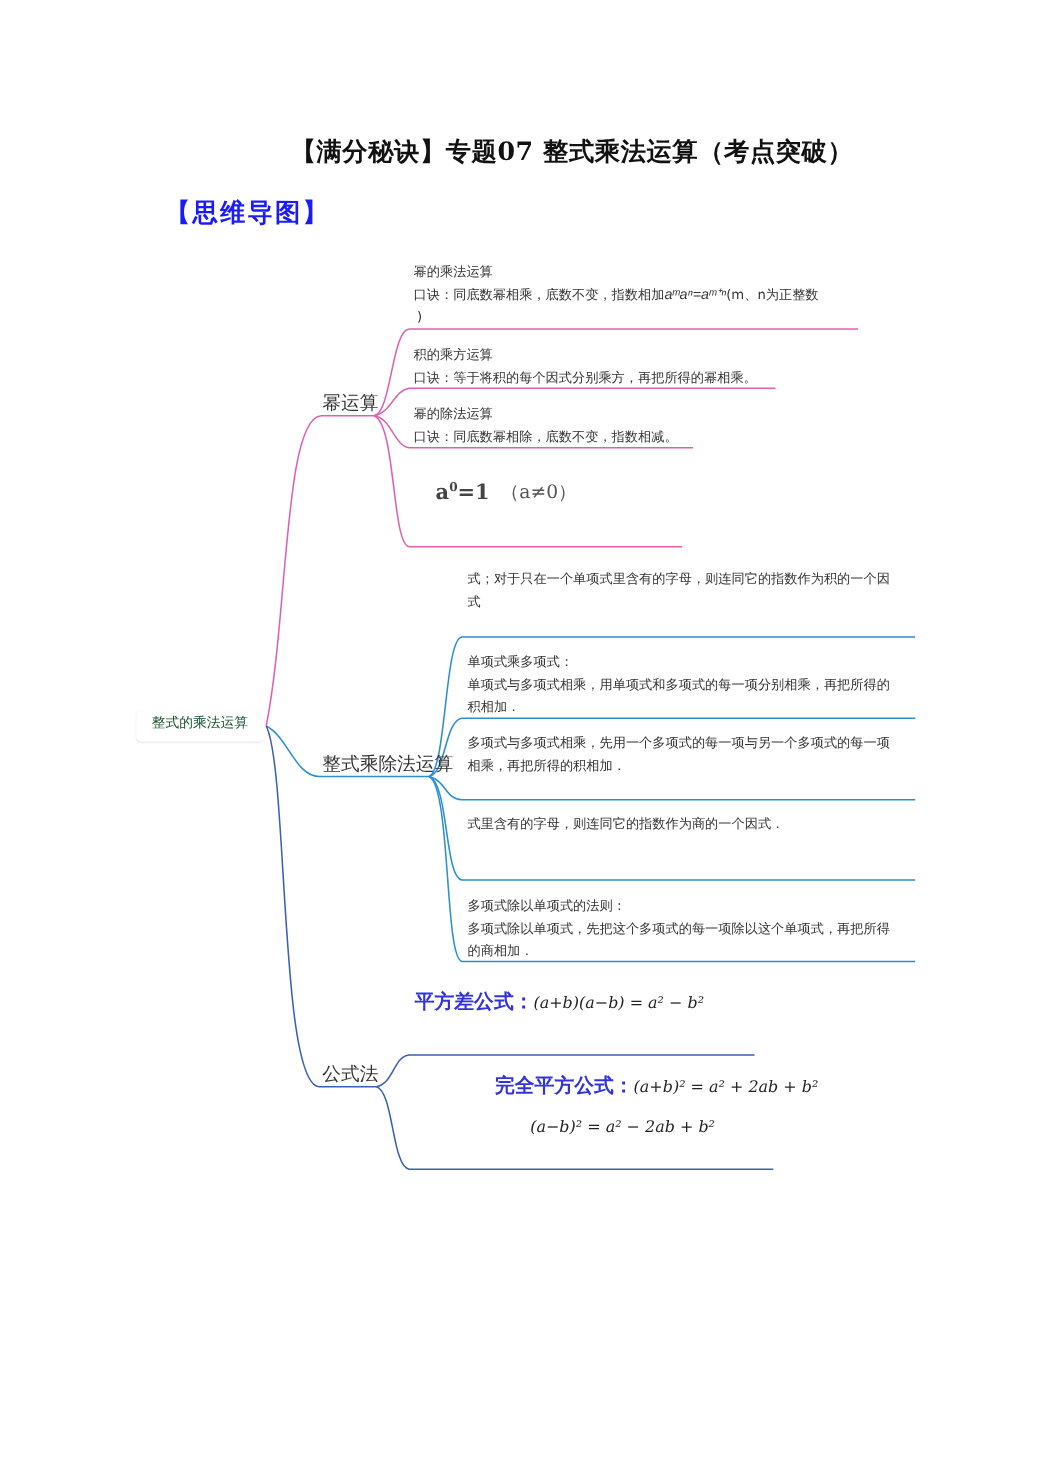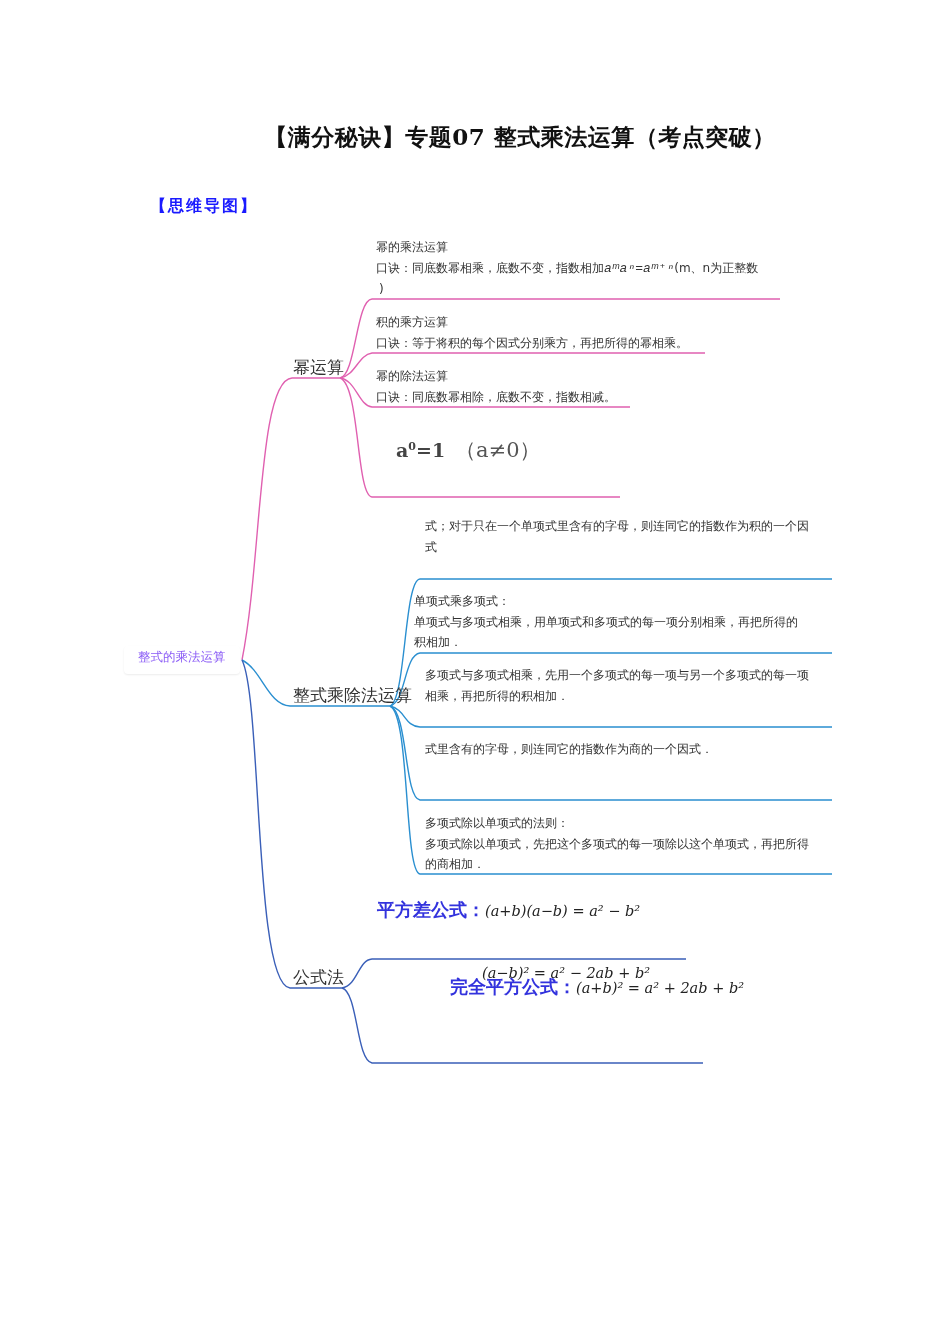--- a/index.html
+++ b/index.html
@@ -1,29 +1,29 @@
 <!DOCTYPE html>
 <html><head>
 <meta charset="utf-8">
 <style>
   html, body { margin:0; padding:0; background:#ffffff; }
   body { width:950px; height:1344px; position:relative; overflow:hidden;
          font-family:"DejaVu Sans", sans-serif; color:#333333; }
   .title { position:absolute; left:0; width:1040px; top:122px; text-align:center;
            font-family:"DejaVu Serif", serif; font-size:23px; font-weight:bold; color:#111; letter-spacing:0.5px; }
-  .section { position:absolute; left:150px; top:196px; font-family:Liberation Mono, monospace;
-             font-size:16px; font-weight:bold; color:#1a1aff; letter-spacing:2px; }
+  .section { position:absolute; left:150px; top:178px; font-family:Liberation Mono, monospace;
+             font-size:23px; font-weight:bold; color:#1a1aff; letter-spacing:2px; }
   svg.lines { position:absolute; left:0; top:0; width:950px; height:1344px; }
   .node { position:absolute; font-size:17px; color:#333; line-height:20.5px; white-space:nowrap; }
   .root { position:absolute; left:124px; top:646px; width:116px; height:28px; border-radius:4px;
-          box-shadow:0 1px 2px rgba(0,0,0,0.08); font-size:12.5px; line-height:22px; padding-left:14px; box-sizing:border-box; color:#8b5cf6; }
+          box-shadow:0 1px 2px rgba(0,0,0,0.08); font-size:12.5px; line-height:22px; padding-left:14px; box-sizing:border-box; color:#14532d; }
   .leaf { position:absolute; font-size:12px; line-height:20.5px; color:#333; }
-  .math { font-family:Liberation Mono, monospace; font-style:italic;text-align:right; }
+  .math { font-family:Liberation Sans, sans-serif; font-style:italic;text-align:right; }
   .bold-a0 { position:absolute; left:396px; top:436px; font-family:"DejaVu Serif", serif; font-size:19px; font-weight:bold; color:#444; }
-  .bold-a0 .cond { font-weight:normal; font-size:21px; color:#555; margin-left:10px; }
+  .bold-a0 .cond { font-weight:normal; font-size:17px; color:#555; margin-left:10px; }
   .formula { position:absolute; font-family:"DejaVu Serif", serif; font-size:14.5px; color:#222; }
   .formula .lbl { font-weight:bold; color:#3333dd; font-size:18px; font-style:normal; }
   .formula i { font-style:italic; }
   sup { font-size:9px; }
 </style>
 </head>
 <body>
 
 <div class="title">【满分秘诀】专题07  整式乘法运算（考点突破）</div>
 <div class="section">【思维导图】</div>
@@ -74,21 +74,21 @@
 <div class="bold-a0">
   <span>a</span><sup style="font-size:11px;">0</sup><span>=1</span><span class="cond">（a≠0）</span>
 </div>
 
 <div class="node" style="left:293px;top:685px;">整式乘除法运算</div>
 
 <div class="leaf" style="left:425px;top:516px;">
   <div>式；对于只在一个单项式里含有的字母，则连同它的指数作为积的一个因</div>
   <div>式</div>
 </div>
-<div class="leaf" style="left:414px;top:591px;">
+<div class="leaf" style="left:425px;top:591px;">
   <div>单项式乘多项式：</div>
   <div>单项式与多项式相乘，用单项式和多项式的每一项分别相乘，再把所得的</div>
   <div>积相加．</div>
 </div>
 <div class="leaf" style="left:425px;top:665px;">
   <div>多项式与多项式相乘，先用一个多项式的每一项与另一个多项式的每一项</div>
   <div>相乘，再把所得的积相加．</div>
 </div>
 <div class="leaf" style="left:425px;top:739px;">
   <div>式里含有的字母，则连同它的指数作为商的一个因式．</div>
@@ -101,15 +101,15 @@
 
 <div class="node" style="left:293px;top:967px;">公式法</div>
 
 <div class="formula" style="left:377px;top:898px;">
   <span class="lbl">平方差公式：</span><i>(a+b)(a−b) = a² − b²</i>
 </div>
 
 <div class="formula" style="left:404px;top:975px;margin-left:46px;">
   <span class="lbl">完全平方公式：</span><i>(a+b)² = a² + 2ab + b²</i>
 </div>
-<div class="formula" style="left:482px;top:965px;">
+<div class="formula" style="left:482px;top:1017px;">
   <i>(a−b)² = a² − 2ab + b²</i>
 </div>
 
 </body></html>

